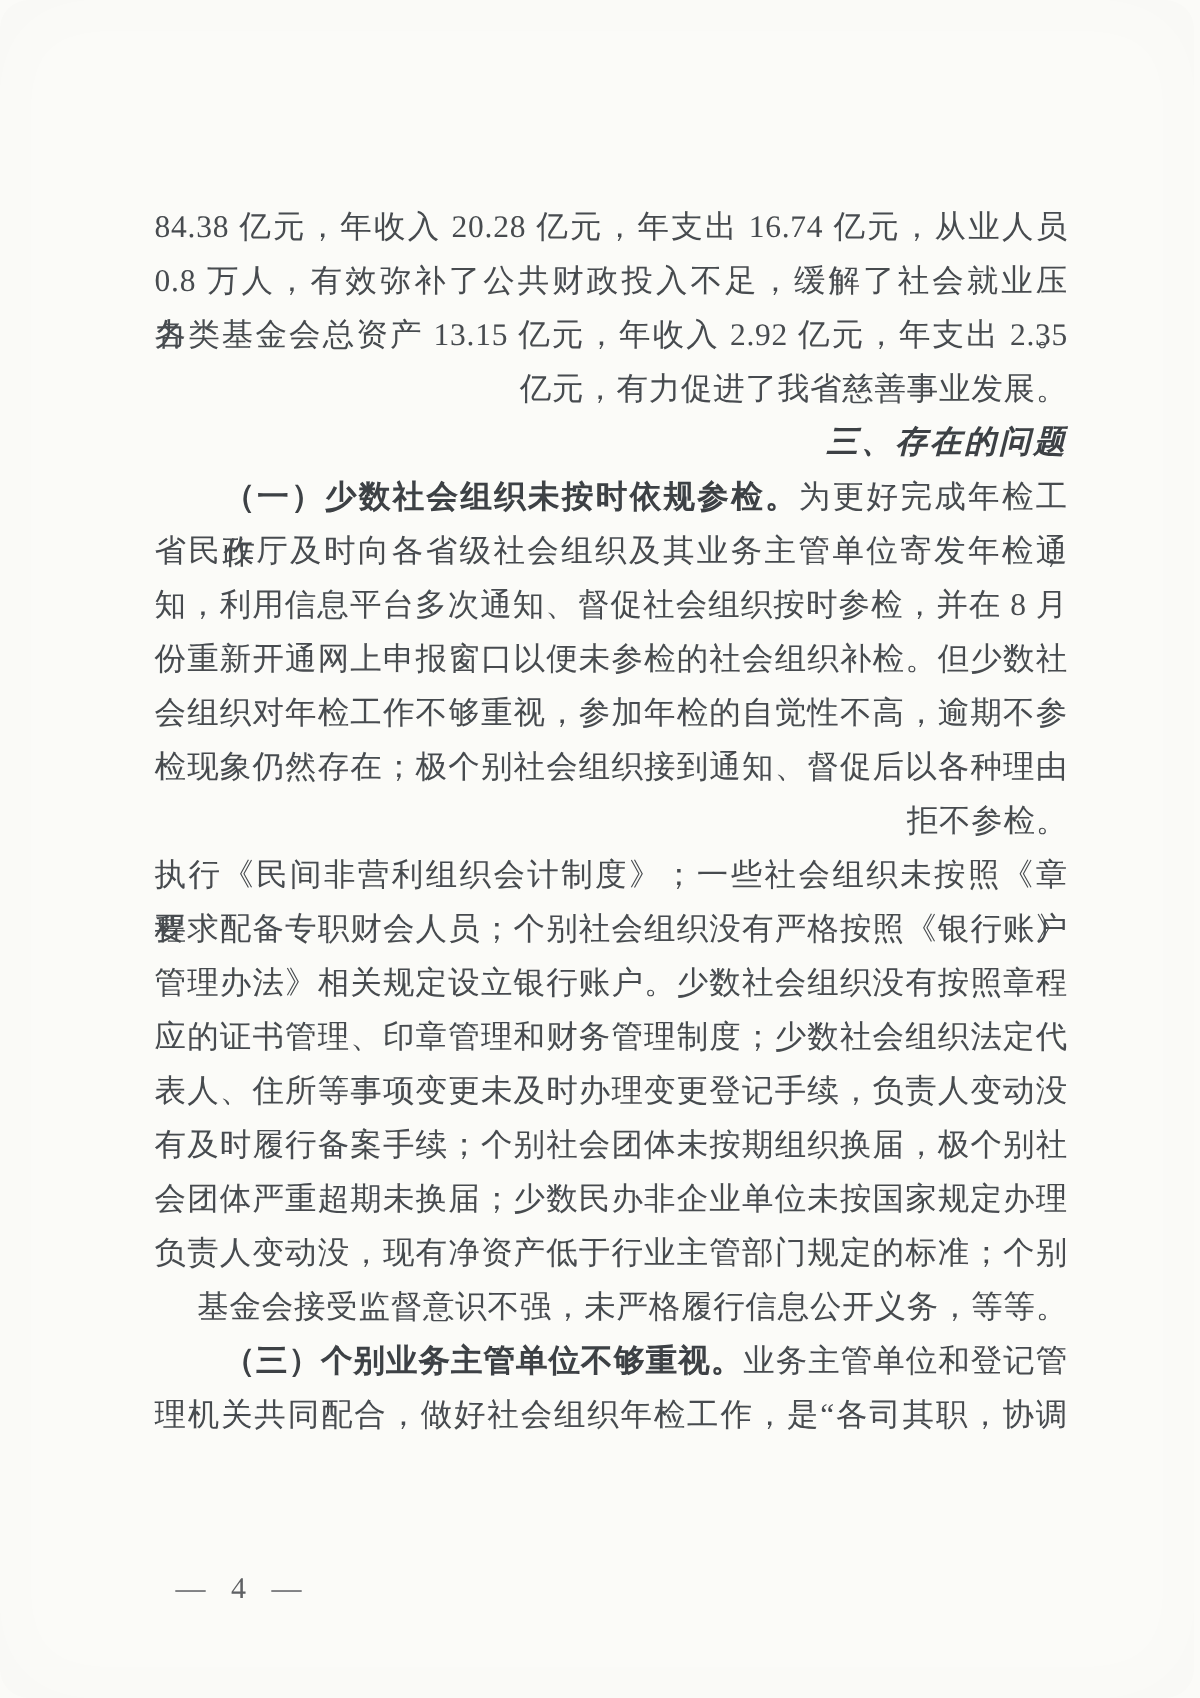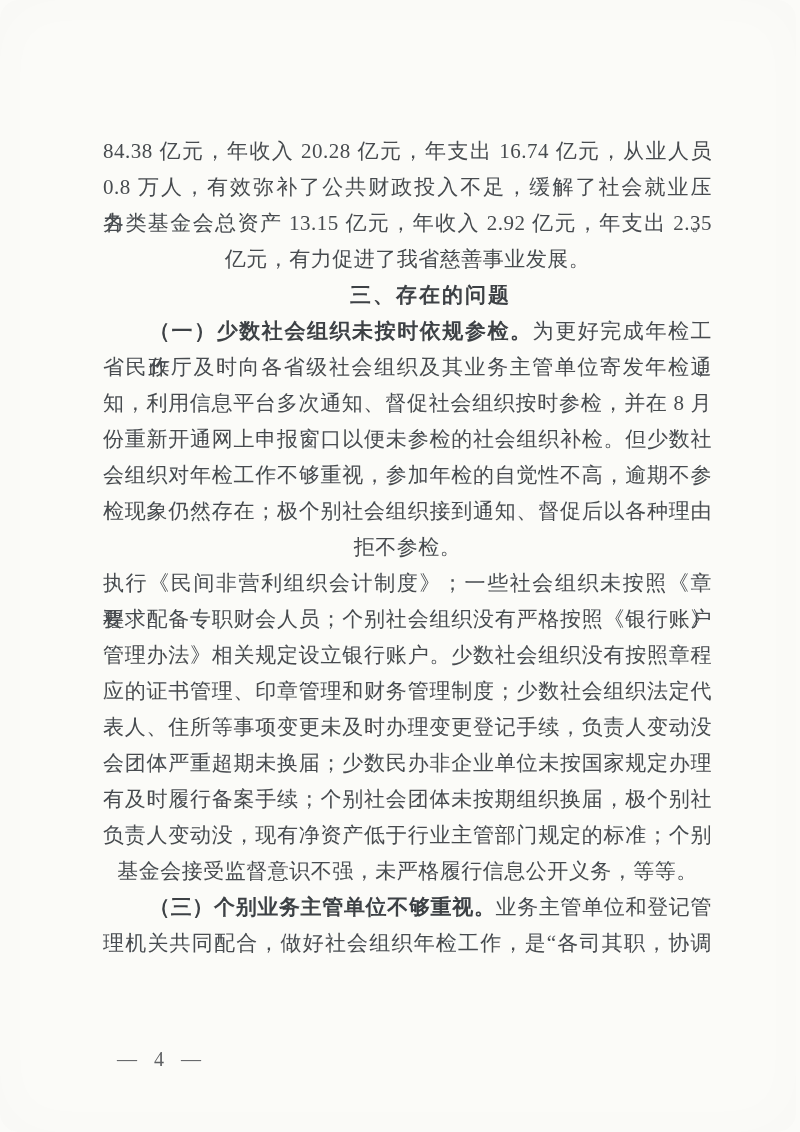--- a/index.html
+++ b/index.html
@@ -27,41 +27,42 @@
     left: 103px;
     top: 133px;
     width: 609px;
     color: var(--text-color, #474b4f);
     font-size: 21px;
   }
   .line {
     height: 36px;
     line-height: 36px;
     white-space: pre-wrap;
-    text-align: center;
+    text-align: right;
     letter-spacing: 0.5px;
   }
   .line.fill {
     text-align: justify;
     text-align-last: justify;
     text-justify: inter-character;
   }
   .line.indent {
     padding-left: 46px;
   }
   .emph {
     font-family: "Liberation Sans", "DejaVu Sans", sans-serif;
     font-weight: 700;
     color: var(--heading-color, #3d4145);
   }
   .line.heading {
     font-family: "Liberation Sans", "DejaVu Sans", sans-serif;
     font-weight: 700;
     color: var(--heading-color, #3d4145);
     letter-spacing: 2px;
+    font-style: italic;
   }
   .page-footer {
     position: absolute;
     left: 117px;
     top: 1048px;
     font-size: 20px;
     color: var(--footer-color, #5f6164);
     font-family: "Liberation Serif", "DejaVu Serif", serif;
     letter-spacing: 6px;
   }
@@ -81,21 +82,21 @@
       <div class="line fill">知，利用信息平台多次通知、督促社会组织按时参检，并在 8 月</div>
       <div class="line fill">份重新开通网上申报窗口以便未参检的社会组织补检。但少数社</div>
       <div class="line fill">会组织对年检工作不够重视，参加年检的自觉性不高，逾期不参</div>
       <div class="line fill">检现象仍然存在；极个别社会组织接到通知、督促后以各种理由</div>
       <div class="line">拒不参检。</div>
       <div class="line fill">执行《民间非营利组织会计制度》；一些社会组织未按照《章程》</div>
       <div class="line fill">要求配备专职财会人员；个别社会组织没有严格按照《银行账户</div>
       <div class="line fill">管理办法》相关规定设立银行账户。少数社会组织没有按照章程</div>
       <div class="line fill">应的证书管理、印章管理和财务管理制度；少数社会组织法定代</div>
       <div class="line fill">表人、住所等事项变更未及时办理变更登记手续，负责人变动没</div>
+      <div class="line fill">有及时履行备案手续；个别社会团体未按期组织换届，极个别社</div>
       <div class="line fill">会团体严重超期未换届；少数民办非企业单位未按国家规定办理</div>
-      <div class="line fill">有及时履行备案手续；个别社会团体未按期组织换届，极个别社</div>
       <div class="line fill">负责人变动没，现有净资产低于行业主管部门规定的标准；个别</div>
       <div class="line">基金会接受监督意识不强，未严格履行信息公开义务，等等。</div>
       <div class="line fill indent"><strong class="emph">（三）个别业务主管单位不够重视。</strong>业务主管单位和登记管</div>
       <div class="line fill">理机关共同配合，做好社会组织年检工作，是“各司其职，协调</div>
     </main>
   <footer class="page-footer">— 4 —</footer>
 </div>
 
 </body></html>

